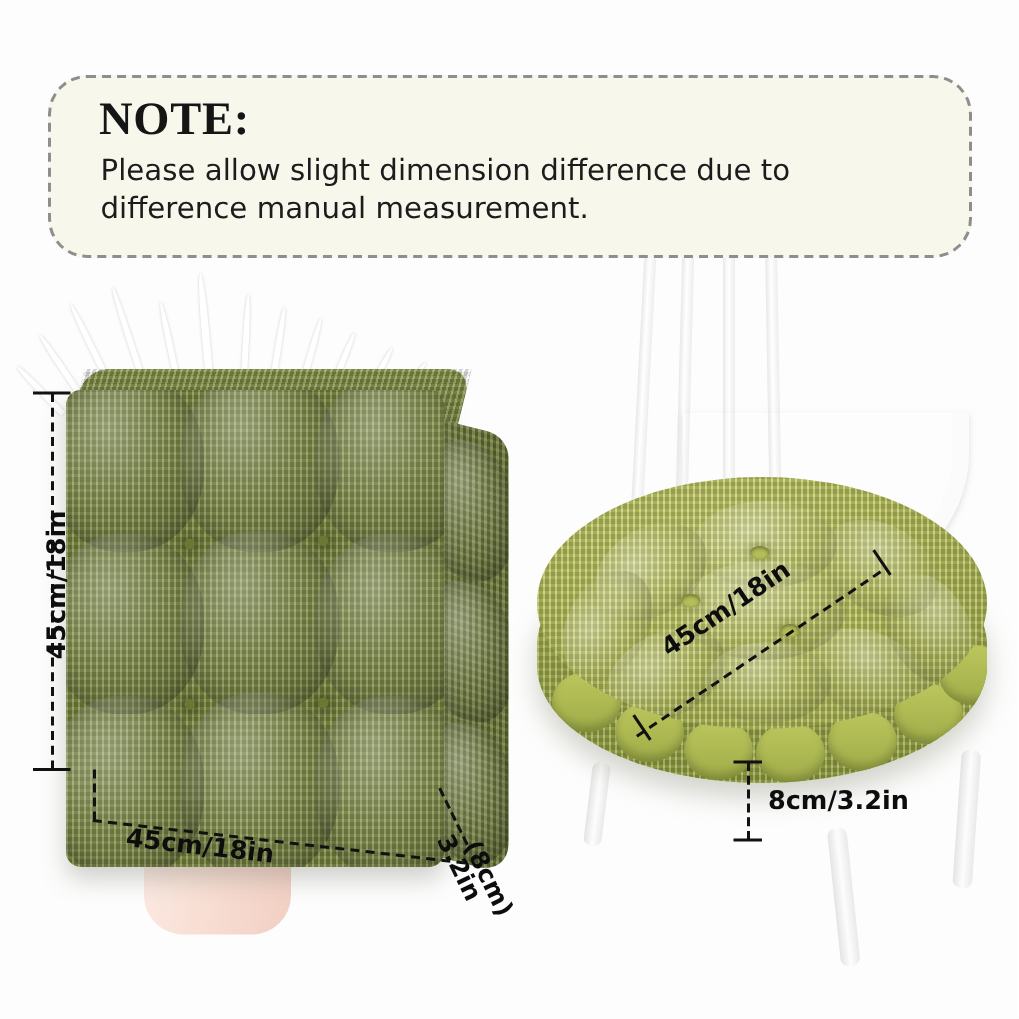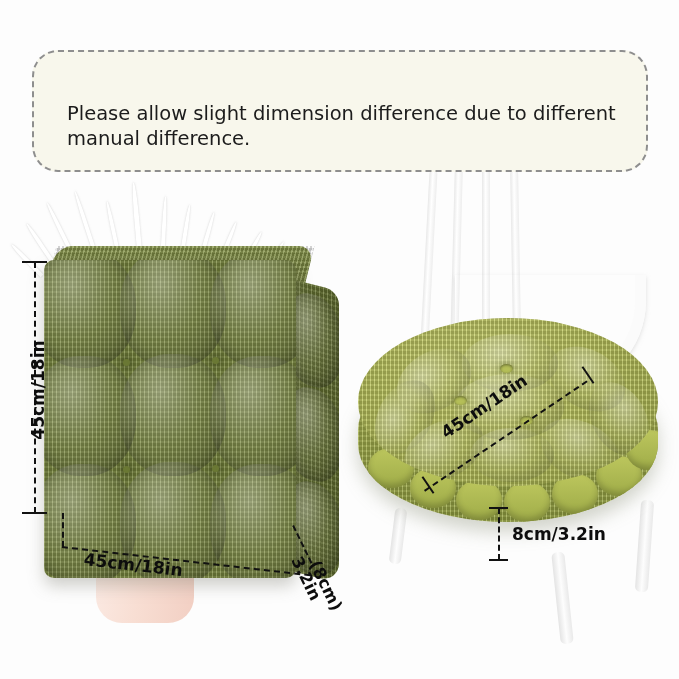--- a/index.html
+++ b/index.html
@@ -200,16 +200,17 @@
   </div>
 
   <div>
     <div class="dline-v" style="left:498px;top:508px;height:52px;"></div>
     <div class="tick" style="left:489px;top:507px;width:19px;height:2px;"></div>
     <div class="tick" style="left:489px;top:559px;width:19px;height:2px;"></div>
     <div class="dlabel" style="left:512px;top:524px;">8cm/3.2in</div>
   </div>
 
   <div id="note-box">
-    <div id="note-body">Please allow slight dimension difference due to different manual difference.</div>
+    <div id="note-title">NOTE:</div>
+    <div id="note-body">Please allow slight dimension difference due to difference manual measurement.</div>
   </div>
 
 </div>
 
 </body></html>

